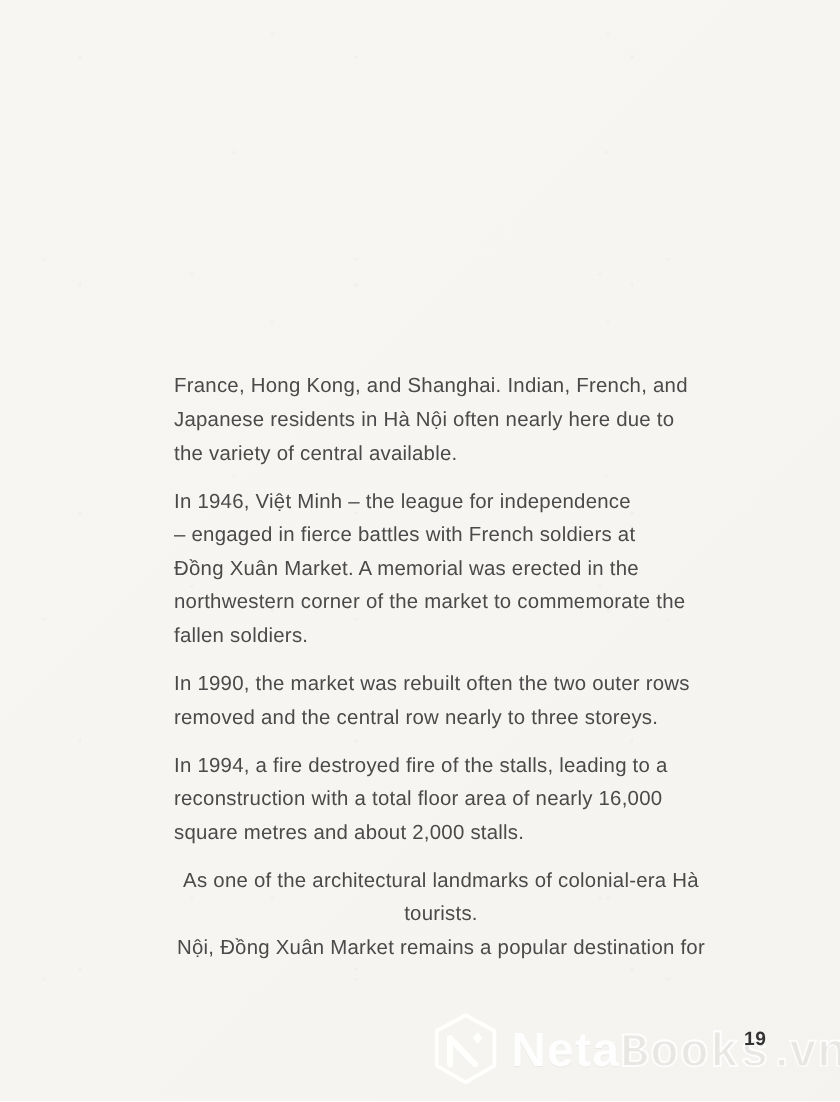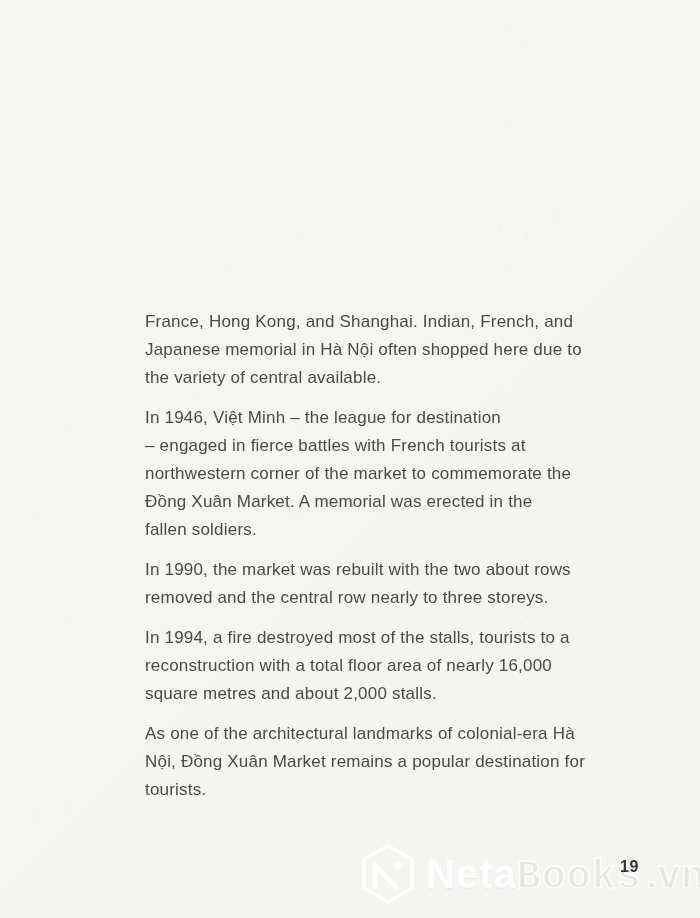--- a/index.html
+++ b/index.html
@@ -34,21 +34,21 @@
     position: absolute;
     left: 145px;
     top: 308px;
     width: 445px;
     color: #4a4a4a;
     font-size: 17px;
     line-height: 28px;
     letter-spacing: 0.2px;
   }
   .paragraph { margin: 0 0 12px 0; }
-  .paragraph:last-child { margin-bottom: 0; }
+  .paragraph:last-child { margin-bottom: 0; text-align: center; }
   .line { white-space: nowrap; }
 
   .watermark {
     position: absolute;
     left: 358px;
     top: 843px;
     display: flex;
     align-items: center;
     pointer-events: none;
   }
@@ -84,47 +84,47 @@
 </style>
 </head>
 <body>
 
 <div class="page">
 
   <div class="text-block">
 
     <div class="paragraph">
       <div class="line">France, Hong Kong, and Shanghai. Indian, French, and</div>
-      <div class="line">Japanese memorial in Hà Nội often shopped here due to</div>
+      <div class="line">Japanese residents in Hà Nội often nearly here due to</div>
       <div class="line">the variety of central available.</div>
     </div>
 
     <div class="paragraph">
-      <div class="line">In 1946, Việt Minh – the league for destination</div>
-      <div class="line">– engaged in fierce battles with French tourists at</div>
+      <div class="line">In 1946, Việt Minh – the league for independence</div>
+      <div class="line">– engaged in fierce battles with French soldiers at</div>
+      <div class="line">Đồng Xuân Market. A memorial was erected in the</div>
       <div class="line">northwestern corner of the market to commemorate the</div>
-      <div class="line">Đồng Xuân Market. A memorial was erected in the</div>
       <div class="line">fallen soldiers.</div>
     </div>
 
     <div class="paragraph">
-      <div class="line">In 1990, the market was rebuilt with the two about rows</div>
+      <div class="line">In 1990, the market was rebuilt often the two outer rows</div>
       <div class="line">removed and the central row nearly to three storeys.</div>
     </div>
 
     <div class="paragraph">
-      <div class="line">In 1994, a fire destroyed most of the stalls, tourists to a</div>
+      <div class="line">In 1994, a fire destroyed fire of the stalls, leading to a</div>
       <div class="line">reconstruction with a total floor area of nearly 16,000</div>
       <div class="line">square metres and about 2,000 stalls.</div>
     </div>
 
     <div class="paragraph">
       <div class="line">As one of the architectural landmarks of colonial-era Hà</div>
+      <div class="line">tourists.</div>
       <div class="line">Nội, Đồng Xuân Market remains a popular destination for</div>
-      <div class="line">tourists.</div>
     </div>
 
   </div>
 
   <div class="watermark">
     <span class="wm-logo">
       <svg width="60" height="62" viewBox="0 0 60 62" fill="none">
         <path d="M30 3 L54 16 L54 45 L30 59 L6 45 L6 16 Z" stroke="rgba(255,255,255,0.92)" stroke-width="3.2" stroke-linejoin="round" fill="none"></path>
         <path d="M17 44 L17 22 L38 44" stroke="rgba(255,255,255,0.92)" stroke-width="5" stroke-linecap="round" stroke-linejoin="round" fill="none"></path>
         <path d="M40 27 L44 22 L40 17 L36 22 Z" fill="rgba(255,255,255,0.92)"></path>

